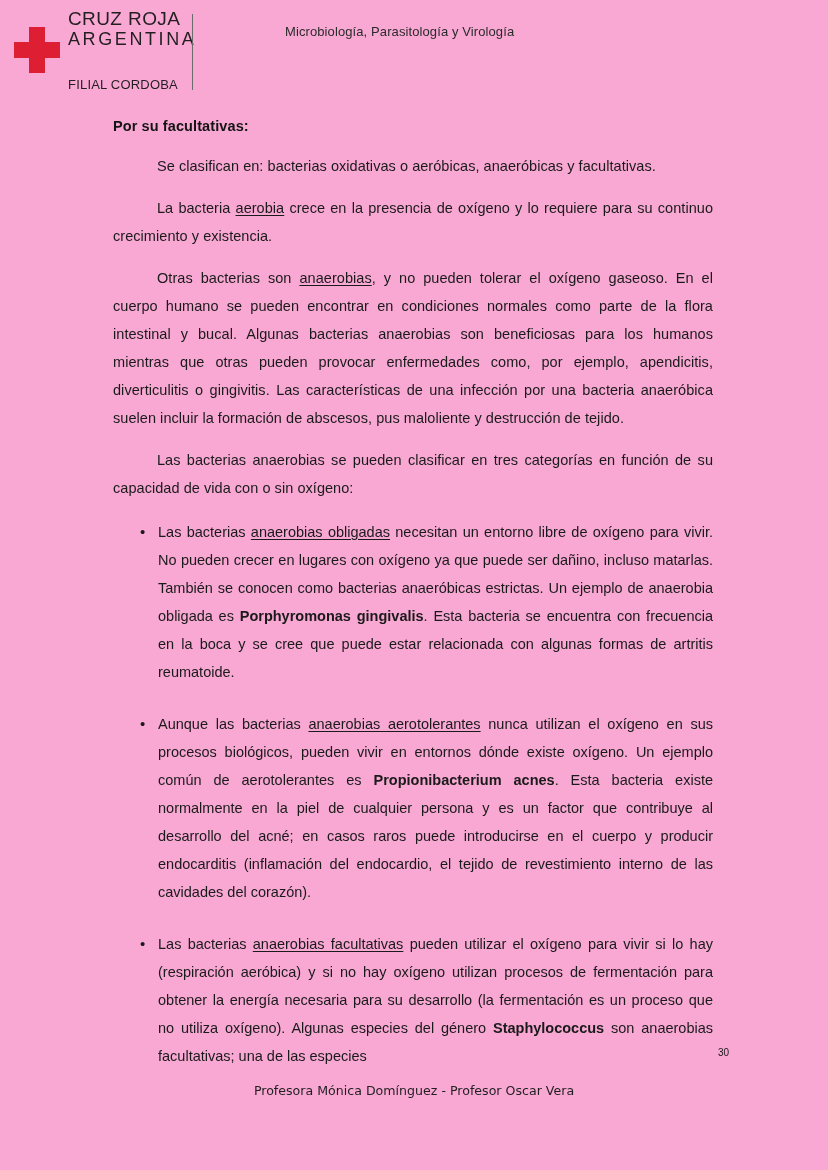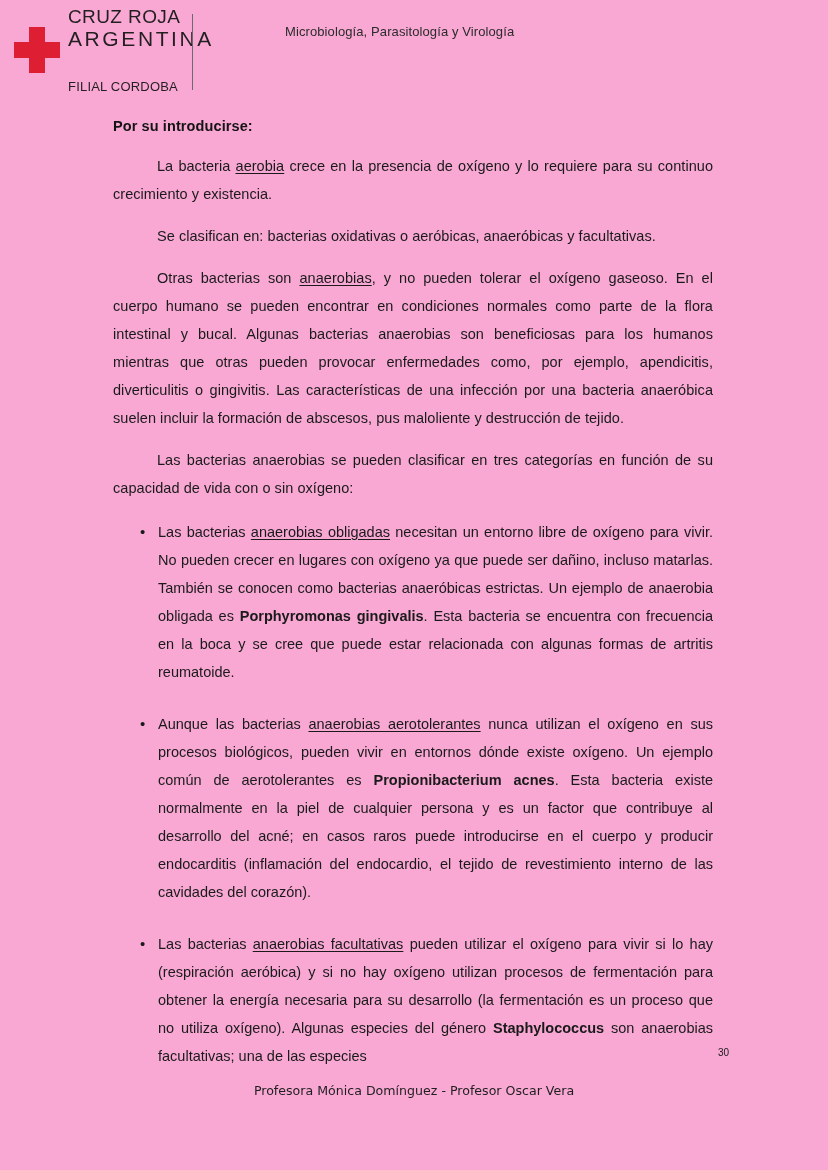--- a/index.html
+++ b/index.html
@@ -67,21 +67,21 @@
     justify-content: center;
     line-height: 1.12;
   }
   .logo-l1 {
     font-size: 19px;
     letter-spacing: 0.4px;
     color: #231f20;
     font-weight: 400;
   }
   .logo-l2 {
-    font-size: 21px;
+    font-size: 18px;
     letter-spacing: 2.6px;
     color: #231f20;
     font-weight: 400;
   }
   .logo-l3 {
     font-size: 13px;
     letter-spacing: 0.2px;
     color: #231f20;
     font-weight: 400;
     margin-top: 29px;
@@ -187,24 +187,24 @@
         <div class="logo-l3">FILIAL CORDOBA</div>
       </div>
     </div>
 
     <div class="header-divider"></div>
 
     <div class="header-title">Microbiología, Parasitología y Virología</div>
   </div>
 
   <div class="content">
-    <h1 class="doc-h">Por su introducirse:</h1>
+    <h1 class="doc-h">Por su facultativas:</h1>
     <div>
+        <p class="para"><span>Se clasifican en: bacterias oxidativas o aeróbicas, anaeróbicas y facultativas.</span></p>
         <p class="para"><span>La bacteria </span><u class="ul">aerobia</u><span> crece en la presencia de oxígeno y lo requiere para su continuo crecimiento y existencia.</span></p>
-        <p class="para"><span>Se clasifican en: bacterias oxidativas o aeróbicas, anaeróbicas y facultativas.</span></p>
         <p class="para"><span>Otras bacterias son </span><u class="ul">anaerobias</u><span>, y no pueden tolerar el oxígeno gaseoso. En el cuerpo humano se pueden encontrar en condiciones normales como parte de la flora intestinal y bucal. Algunas bacterias anaerobias son beneficiosas para los humanos mientras que otras pueden provocar enfermedades como, por ejemplo, apendicitis, diverticulitis o gingivitis. Las características de una infección por una bacteria anaeróbica suelen incluir la formación de abscesos, pus maloliente y destrucción de tejido.</span></p>
         <p class="para"><span>Las bacterias anaerobias se pueden clasificar en tres categorías en función de su capacidad de vida con o sin oxígeno:</span></p>
       </div>
     <ul class="bullets">
         <li><span>Las bacterias </span><u class="ul">anaerobias obligadas</u><span> necesitan un entorno libre de oxígeno para vivir. No pueden crecer en lugares con oxígeno ya que puede ser dañino, incluso matarlas. También se conocen como bacterias anaeróbicas estrictas. Un ejemplo de anaerobia obligada es </span><b class="bd">Porphyromonas gingivalis</b><span>. Esta bacteria se encuentra con frecuencia en la boca y se cree que puede estar relacionada con algunas formas de artritis reumatoide.</span></li>
         <li><span>Aunque las bacterias </span><u class="ul">anaerobias aerotolerantes</u><span> nunca utilizan el oxígeno en sus procesos biológicos, pueden vivir en entornos dónde existe oxígeno. Un ejemplo común de aerotolerantes es </span><b class="bd">Propionibacterium acnes</b><span>. Esta bacteria existe normalmente en la piel de cualquier persona y es un factor que contribuye al desarrollo del acné; en casos raros puede introducirse en el cuerpo y producir endocarditis (inflamación del endocardio, el tejido de revestimiento interno de las cavidades del corazón).</span></li>
         <li><span>Las bacterias </span><u class="ul">anaerobias facultativas</u><span> pueden utilizar el oxígeno para vivir si lo hay (respiración aeróbica) y si no hay oxígeno utilizan procesos de fermentación para obtener la energía necesaria para su desarrollo (la fermentación es un proceso que no utiliza oxígeno). Algunas especies del género </span><b class="bd">Staphylococcus</b><span> son anaerobias facultativas; una de las especies</span></li>
       </ul>
   </div>
 

